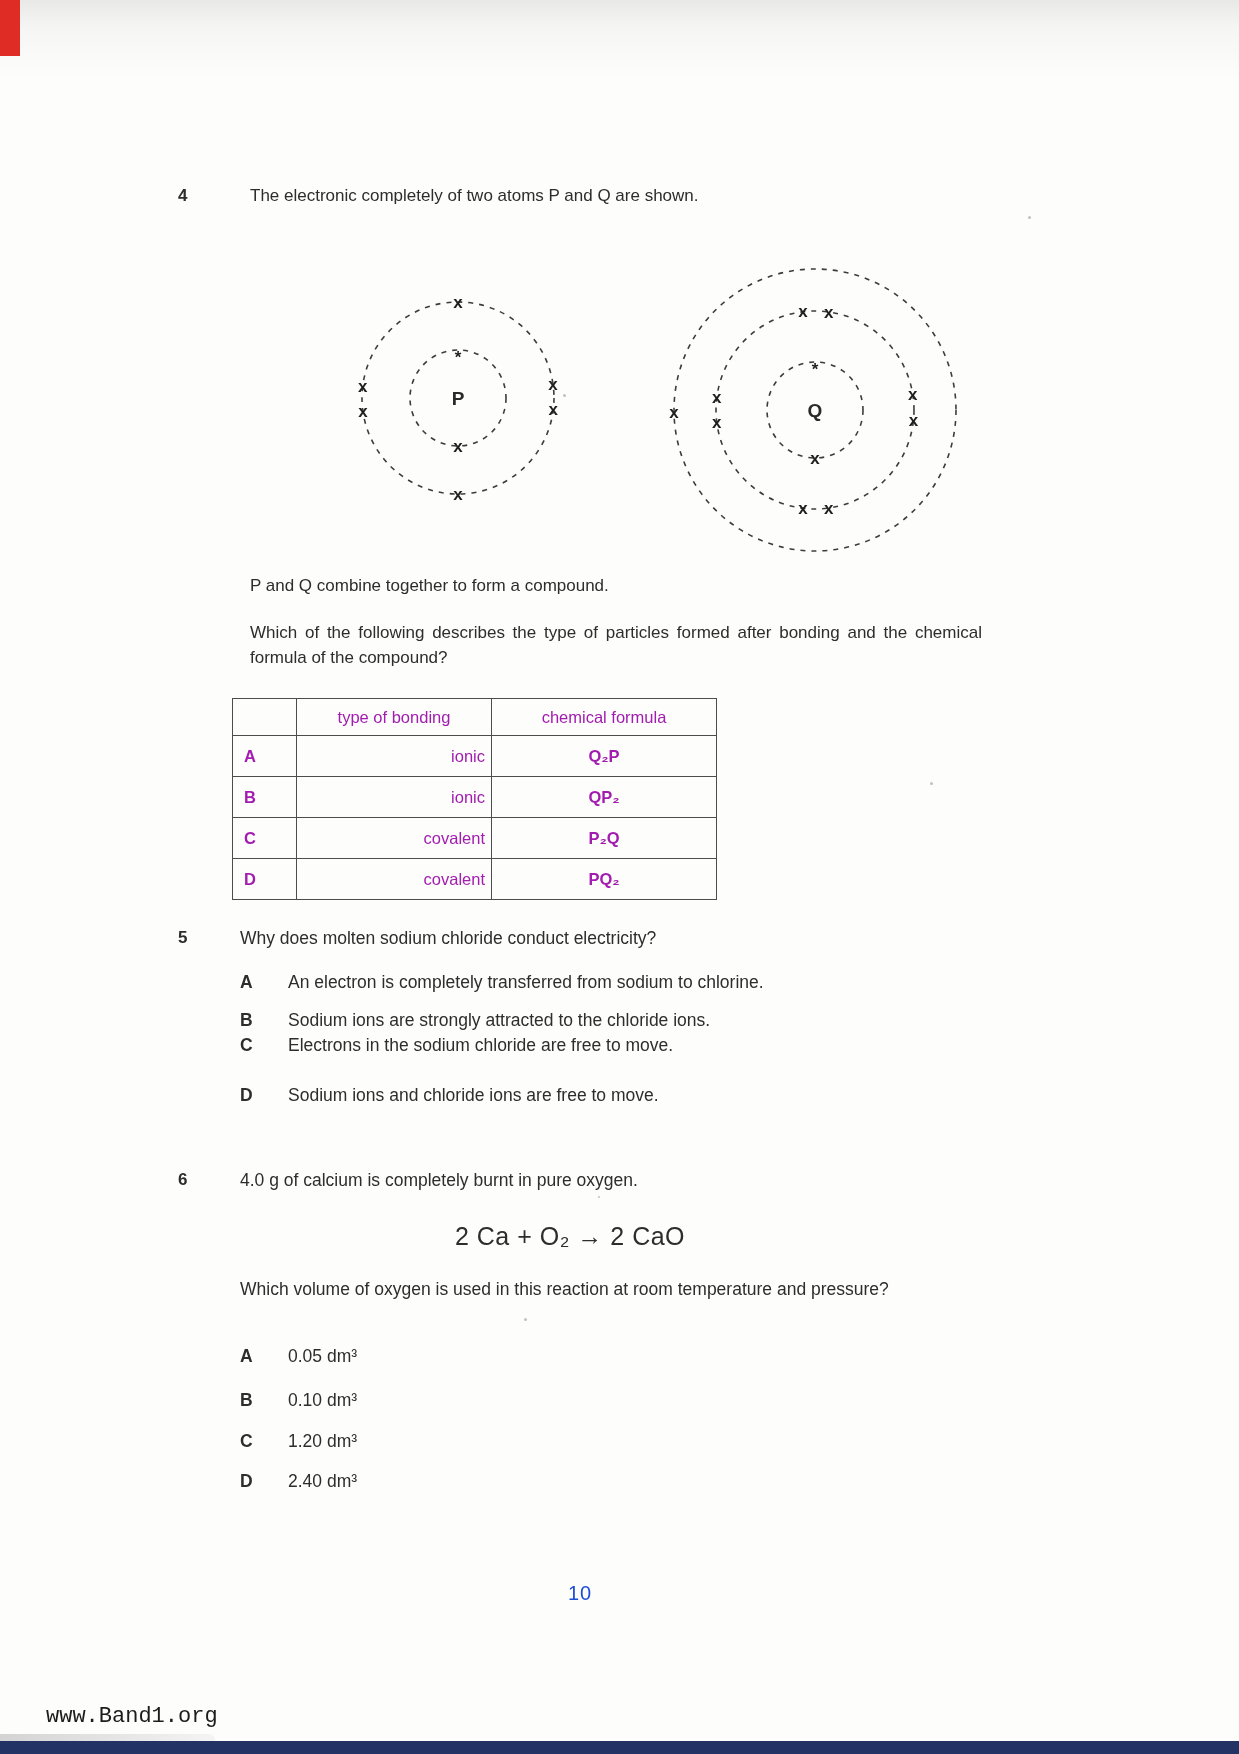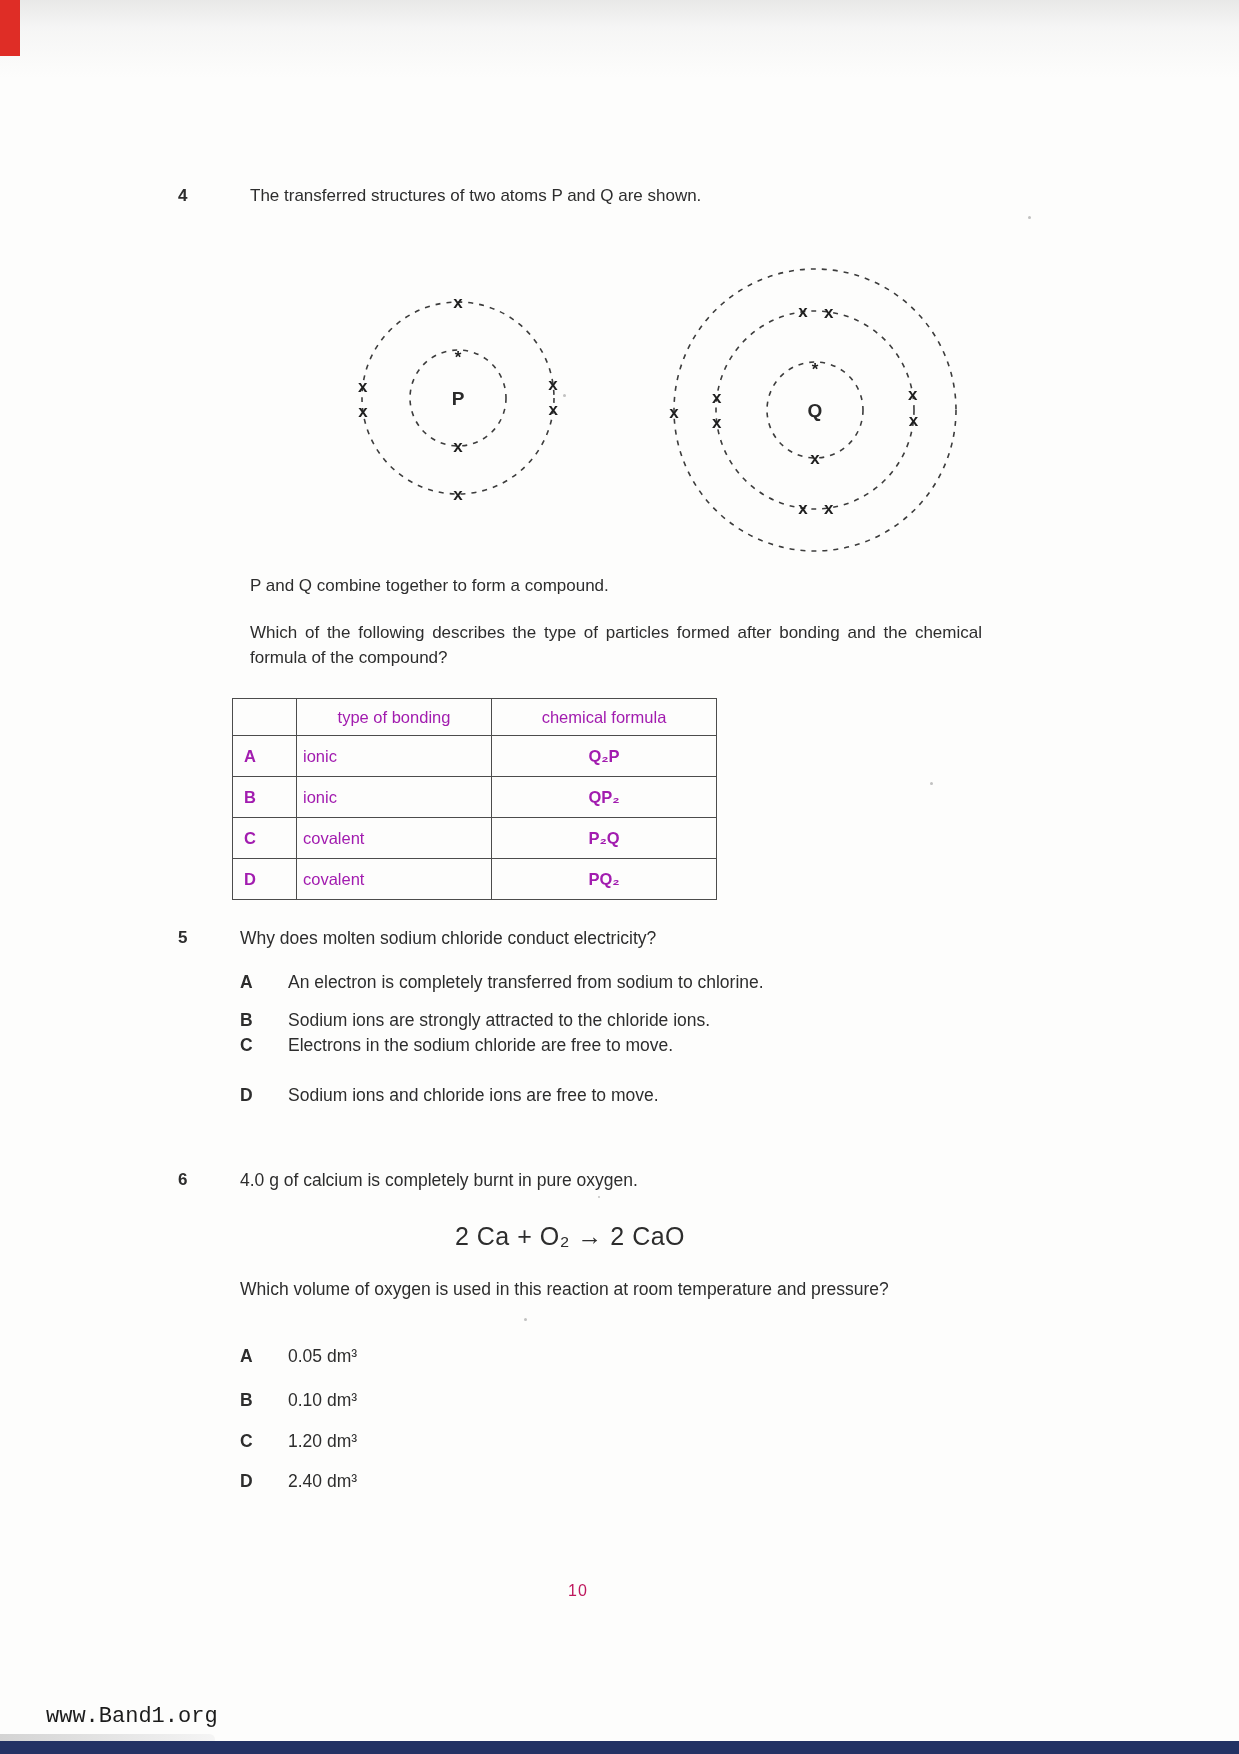--- a/index.html
+++ b/index.html
@@ -27,43 +27,43 @@
   .electron{font-family:"Liberation Sans","DejaVu Sans",sans-serif;font-weight:bold;font-size:17px;
     text-anchor:middle;dominant-baseline:central;fill:#1f1f1f;}
   .atom-label{font-family:"Liberation Sans","DejaVu Sans",sans-serif;font-weight:bold;font-size:19px;
     text-anchor:middle;dominant-baseline:central;fill:#2a2a2a;}
   .q4-table{left:232px;top:698px;border-collapse:collapse;font-size:16.5px;color:#a21caf;}
   .q4-table th,.q4-table td{border:1.6px solid #4c4c4c;padding:0 6px;}
   .q4-table th{font-weight:normal;height:36px;text-align:center;}
   .q4-table td{height:40px;}
   .col-label{width:46px;}
   td.col-label{font-weight:bold;text-align:left;padding-left:11px;}
-  .col-bonding{width:182px;text-align:left;}
+  .col-bonding{width:182px;text-align:right;}
   .col-formula{width:212px;text-align:center;}
   td.col-formula{font-weight:bold;}
   .option{font-size:17.5px;}
   .opt-letter{display:inline-block;width:48px;font-weight:bold;}
   .equation{font-size:25px;text-align:center;letter-spacing:.5px;}
-  .page-number{font-size:16px;color:#be185d;letter-spacing:1px;}
+  .page-number{font-size:20px;color:#1d4ed8;letter-spacing:1px;}
   .footer-text{font-family:"Liberation Mono","DejaVu Sans Mono",monospace;font-size:22px;color:#1c1c1c;}
   .footer-wedge{left:0;top:1734px;width:215px;height:11px;
     background:linear-gradient(90deg,#cccccc,#f3f3f3);border-radius:0 6px 6px 0;opacity:.85;}
   .footer-bar{left:0;bottom:0;right:0;height:13px;}
   .speck{border-radius:50%;background:#8f8f8f;opacity:.55;pointer-events:none;}
 </style>
 </head>
 <body>
 
 <div class="page">
 
   <div class="abs top-scan"></div>
   <div class="abs corner-mark" style="background: rgb(223, 45, 38);"></div>
 
   <span class="abs q-number" style="left:178px;top:186px">4</span>
-  <span class="abs q-text" style="left:250px;top:186px">The transferred structures of two atoms P and Q are shown.</span>
+  <span class="abs q-text" style="left:250px;top:186px">The electronic completely of two atoms P and Q are shown.</span>
 
   <svg class="abs atom-svg" width="640" height="320" viewBox="340 250 640 320">
       <circle cx="458" cy="398" r="48" class="shell"></circle>
       <text x="458.0" y="357.0" class="electron">*</text>
       <text x="458.0" y="446.0" class="electron">x</text>
       <circle cx="458" cy="398" r="96" class="shell"></circle>
       <text x="458.0" y="302.0" class="electron">x</text>
       <text x="458.0" y="494.0" class="electron">x</text>
       <text x="553.1" y="384.6" class="electron">x</text>
       <text x="553.3" y="409.7" class="electron">x</text>

